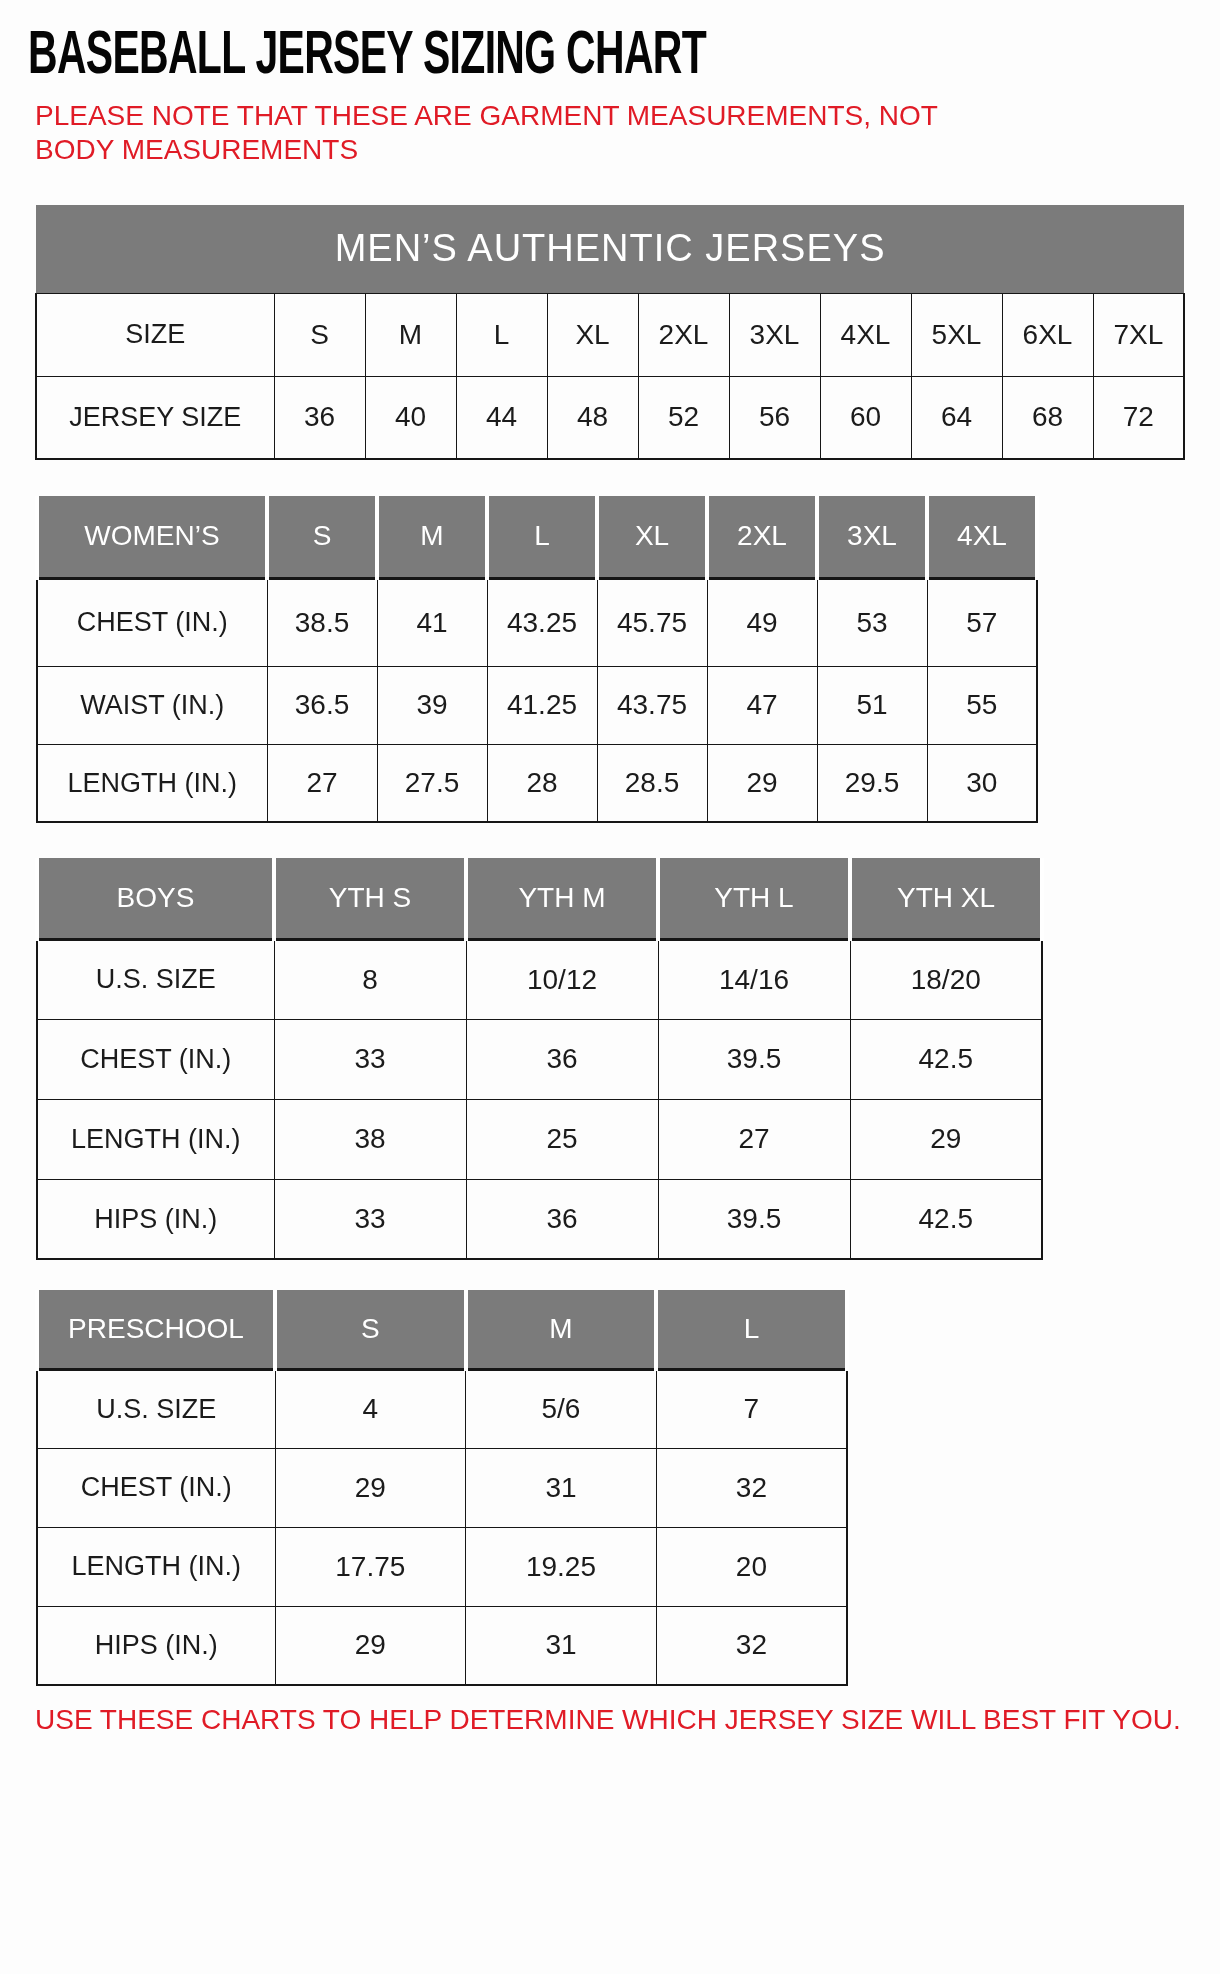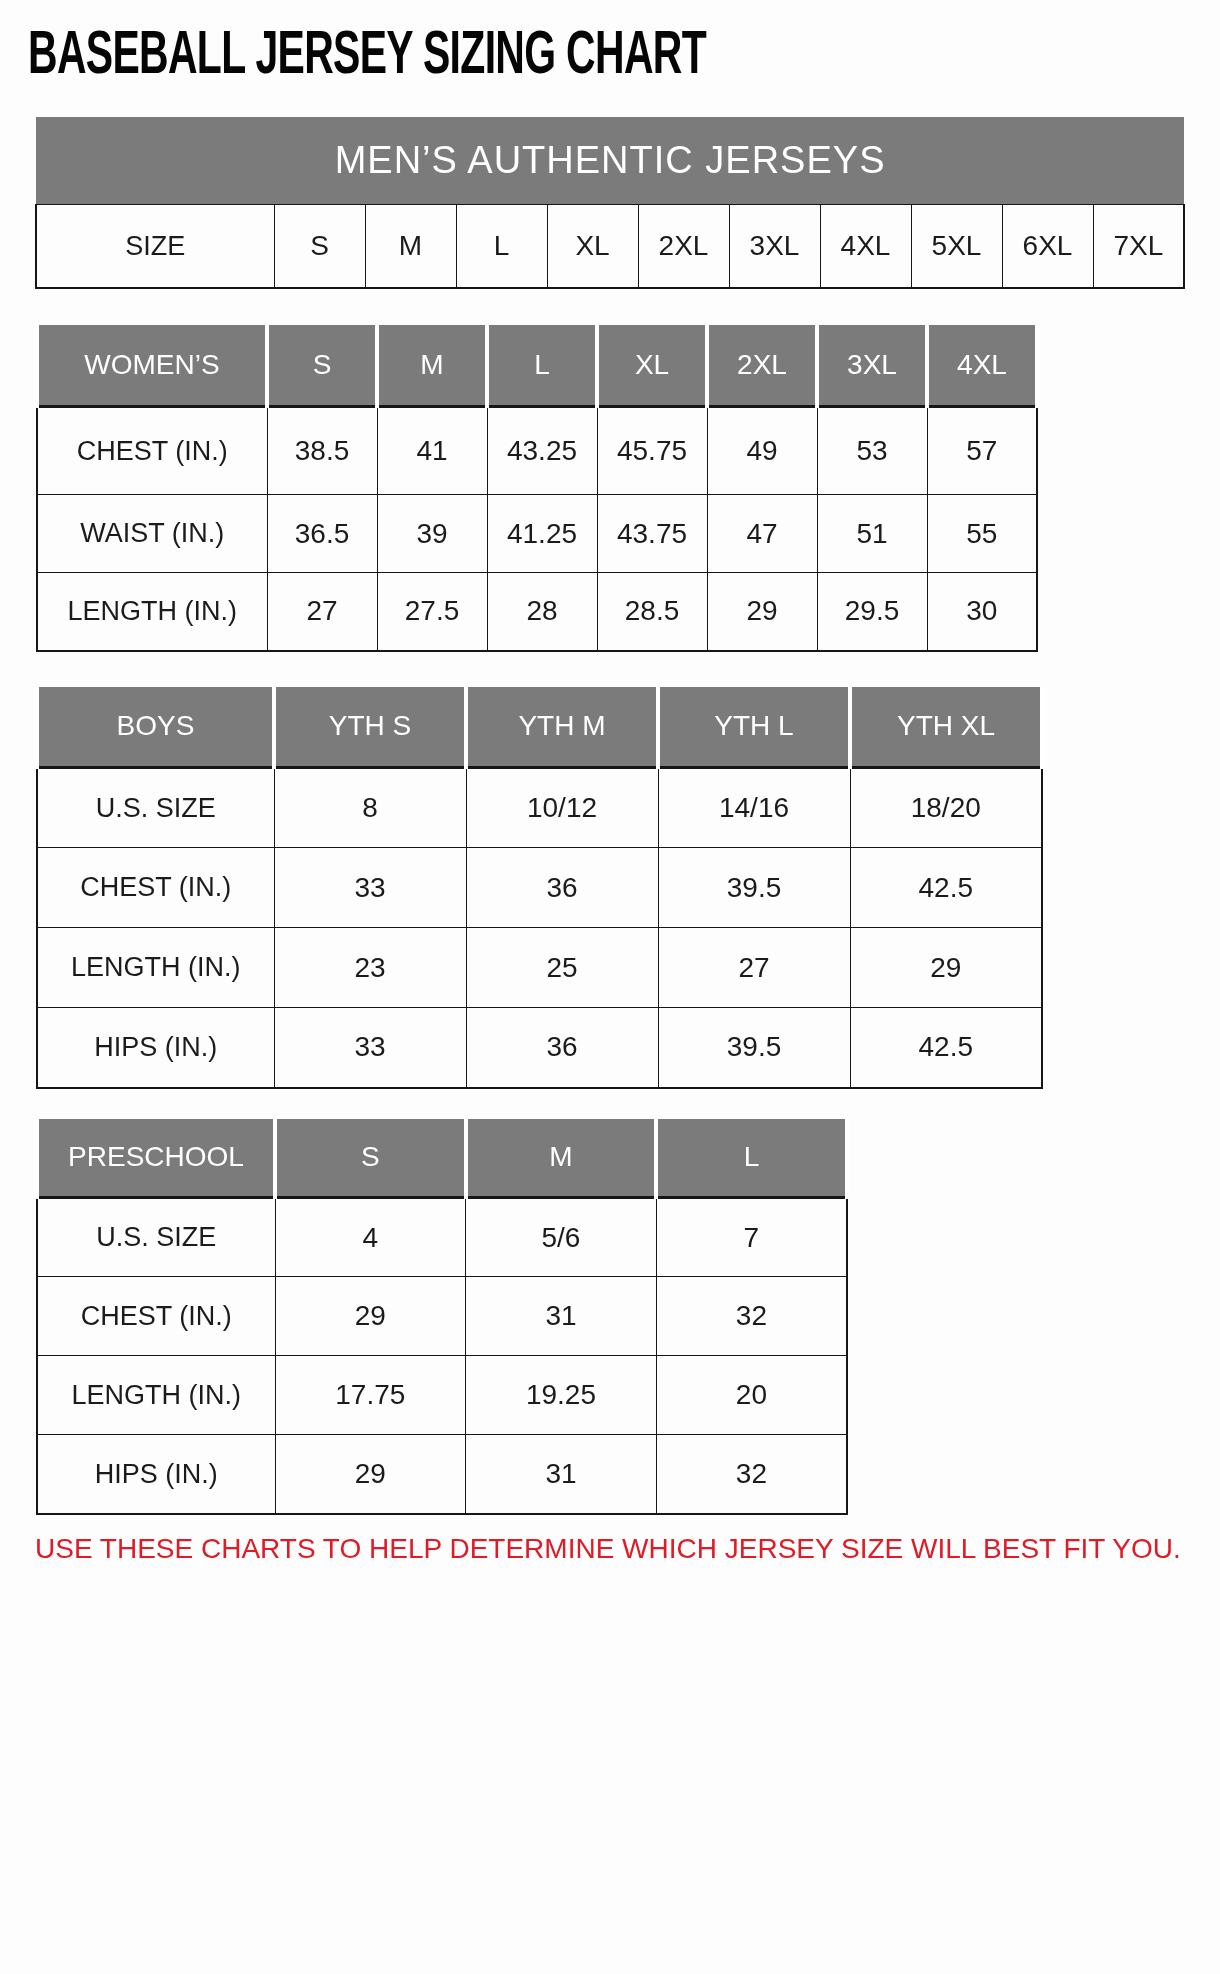--- a/index.html
+++ b/index.html
@@ -49,20 +49,21 @@
   }
   .footer-note { margin:18px 0 30px 35px; font-size:28px; color:var(--red); font-weight:400; }
 </style>
 </head>
 <body>
 
 <main>
   <h1 class="title">
     <span class="condensed">BASEBALL JERSEY SIZING CHART</span>
   </h1>
+  <p class="note">PLEASE NOTE THAT THESE ARE GARMENT MEASUREMENTS, NOT BODY MEASUREMENTS</p>
 
   <table class="size-table t-mens">
       <colgroup>
         <col style="width: 238px;">
         <col style="width: 91px;">
         <col style="width: 91px;">
         <col style="width: 91px;">
         <col style="width: 91px;">
         <col style="width: 91px;">
         <col style="width: 91px;">
@@ -83,20 +84,33 @@
           <td>M</td>
           <td>L</td>
           <td>XL</td>
           <td>2XL</td>
           <td>3XL</td>
           <td>4XL</td>
           <td>5XL</td>
           <td>6XL</td>
           <td>7XL</td>
         </tr>
+        <tr>
+          <td class="c-label">JERSEY SIZE</td>
+          <td>36</td>
+          <td>40</td>
+          <td>44</td>
+          <td>48</td>
+          <td>52</td>
+          <td>56</td>
+          <td>60</td>
+          <td>64</td>
+          <td>68</td>
+          <td>72</td>
+        </tr>
       </tbody>
   </table>
 
   <table class="size-table t-womens">
       <colgroup>
         <col style="width: 230px;">
         <col style="width: 110px;">
         <col style="width: 110px;">
         <col style="width: 110px;">
         <col style="width: 110px;">
@@ -177,21 +191,21 @@
         </tr>
         <tr>
           <td class="c-label">CHEST (IN.)</td>
           <td>33</td>
           <td>36</td>
           <td>39.5</td>
           <td>42.5</td>
         </tr>
         <tr>
           <td class="c-label">LENGTH (IN.)</td>
-          <td>23</td>
+          <td>38</td>
           <td>25</td>
           <td>27</td>
           <td>29</td>
         </tr>
         <tr>
           <td class="c-label">HIPS (IN.)</td>
           <td>33</td>
           <td>36</td>
           <td>39.5</td>
           <td>42.5</td>

